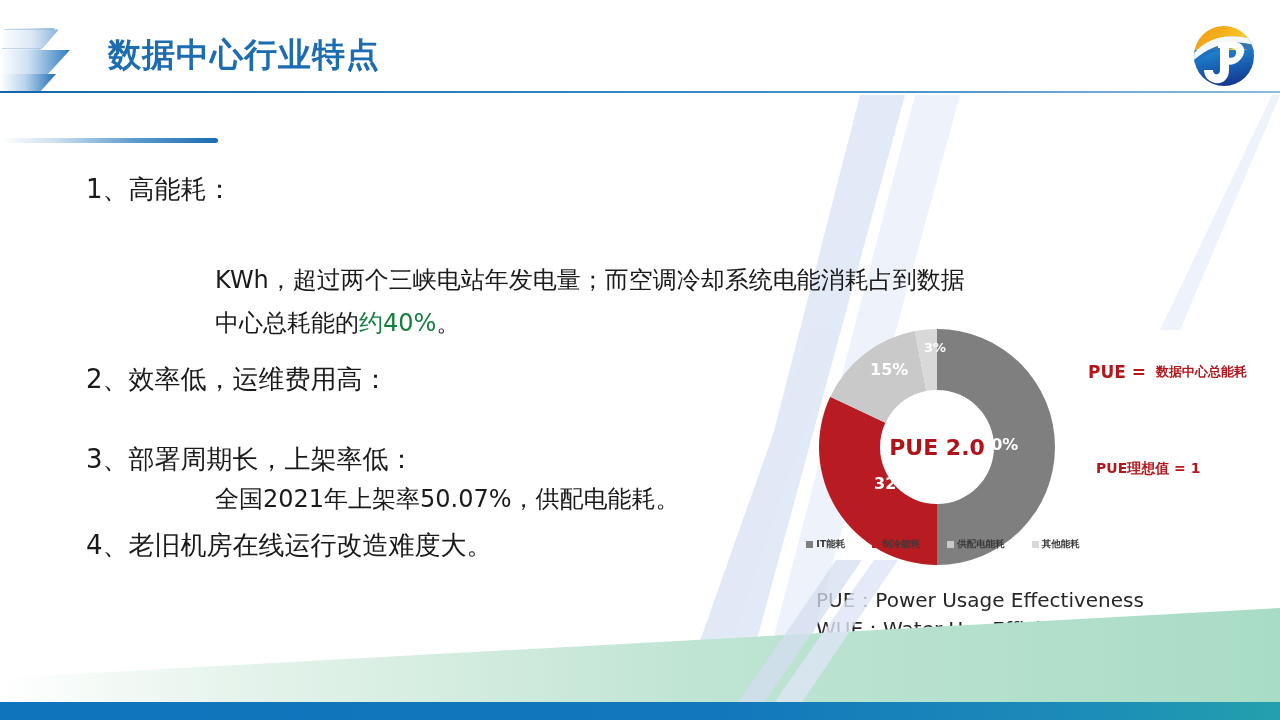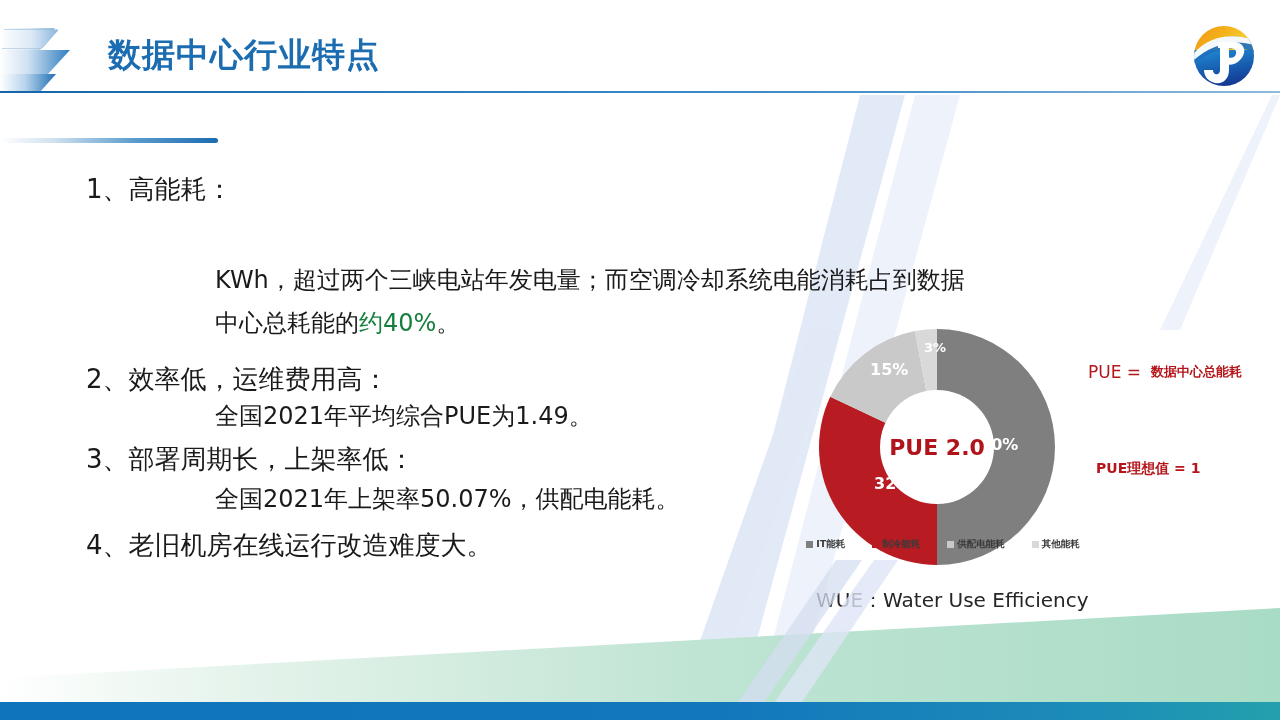--- a/index.html
+++ b/index.html
@@ -153,21 +153,21 @@
     color: #b4161c;
     white-space: nowrap;
   }
   .formula-row {
     display: flex;
     align-items: center;
     gap: 6px;
   }
   .formula-lhs {
     font-size: 17px;
-    font-weight: normal;
+    font-weight: bold;
   }
   .formula-frac {
     display: inline-flex;
     flex-direction: row;
     align-items: center;
     gap: 36px;
   }
   .formula-num, .formula-den {
     font-size: 13px;
     font-weight: bold;
@@ -288,21 +288,20 @@
       <span>1、</span><span>高能耗：</span>
     </div>
     <div class="sub" style="left:215px; top:264px;">KWh，超过两个三峡电站年发电量；而空调冷却系统电能消耗占到数据</div>
     <div class="sub" style="left:215px; top:307px;">
       <span>中心总耗能的</span><span class="hl-red">约40%</span><span>。</span>
     </div>
 
     <div class="bullet" style="left:86px; top:362px;">
       <span>2、</span><span>效率低，运维费用高：</span>
     </div>
-    <div class="sub" style="left:215px; top:400px;">全国2021年平均综合PUE为1.49。</div>
 
     <div class="bullet" style="left:86px; top:442px;">
       <span>3、</span><span>部署周期长，上架率低：</span>
     </div>
     <div class="sub" style="left:215px; top:483px;">全国2021年上架率50.07%，供配电能耗。</div>
 
     <div class="bullet" style="left:86px; top:528px;">
       <span>4、</span><span>老旧机房在线运行改造难度大。</span>
     </div>
   </div>
@@ -349,20 +348,21 @@
       <span class="formula-frac">
         <span class="formula-num">数据中心总能耗</span>
         <span class="formula-bar"></span>
         <span class="formula-den">IT设备能耗</span>
       </span>
     </div>
   </div>
   <div class="formula-ideal">PUE理想值 = 1</div>
 
   <div class="notes">
+    <div>PUE：Power Usage Effectiveness</div>
     <div>WUE：Water Use Efficiency</div>
   </div>
 
   <svg class="green-wedge" viewBox="0 0 1280 160" preserveAspectRatio="none">
     <defs>
       <linearGradient id="greenGrad" x1="0" y1="0" x2="1" y2="0">
         <stop offset="0%" stop-color="#ffffff"></stop>
         <stop offset="18%" stop-color="#e6f4ec"></stop>
         <stop offset="55%" stop-color="#bfe4d3"></stop>
         <stop offset="100%" stop-color="#a9dcc6"></stop>

